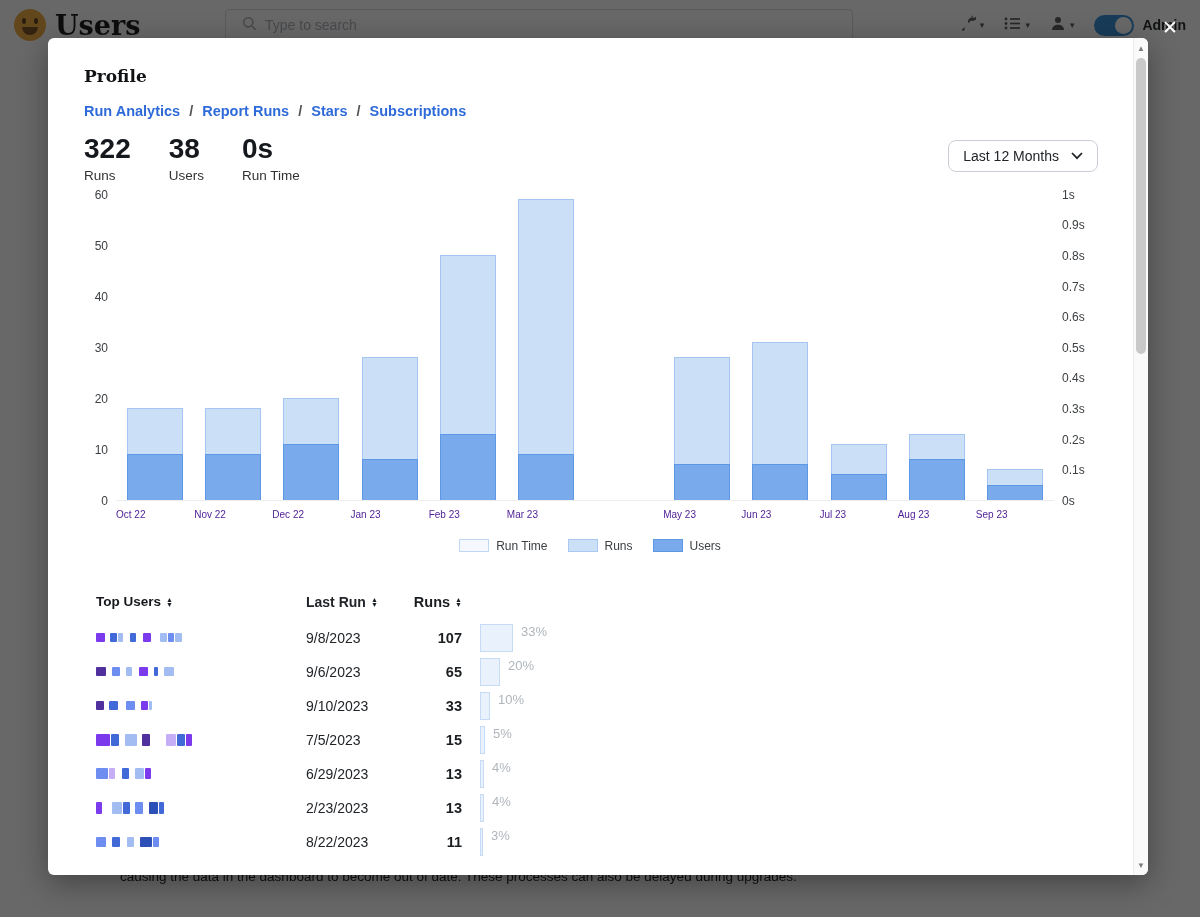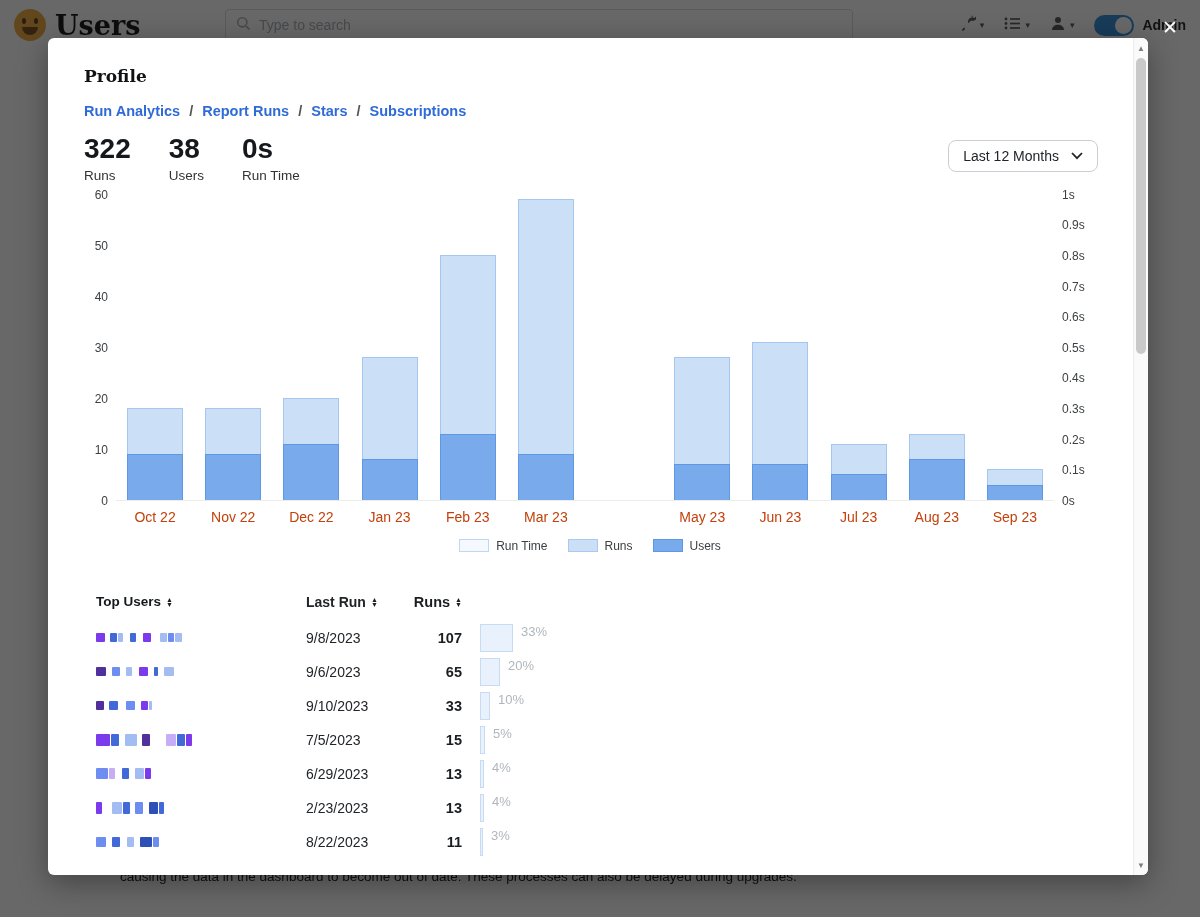--- a/index.html
+++ b/index.html
@@ -13,21 +13,21 @@
   .topbar { position:absolute; top:0; left:0; right:0; height:50px; background:#fff;
     display:flex; align-items:center; padding:0 14px; }
   .brand { display:flex; align-items:center; gap:9px;
     font-family:"DejaVu Serif","Liberation Serif",serif; font-weight:700; font-size:27px; color:#111; }
   .logo { width:32px; height:32px; border-radius:50%; background:#f0a93c; position:relative; flex:0 0 auto; }
   .logo .eye { position:absolute; width:4px; height:6px; background:#5a3b1a; border-radius:50%; top:9px; }
   .logo .eye.l { left:8px; } .logo .eye.r { right:8px; }
   .logo .mouth { position:absolute; left:8px; right:8px; bottom:6px; height:8px;
     border-radius:0 0 10px 10px; background:#7a4a1f; }
   .search { position:absolute; left:225px; top:9px; width:628px; height:32px; background:#fff;
-    border:1px solid #d6dadf; border-radius:4px; display:flex; align-items:center; padding:0 10px; gap:8px; }
+    border:1px solid #d6dadf; border-radius:4px; display:flex; align-items:center; padding:0 16px; gap:8px; }
   .search input { border:none; outline:none; flex:1; font-size:14px; color:#333; background:transparent; }
   .search input::placeholder { color:#a9afb6; }
   .topbar-actions { position:absolute; right:14px; top:0; height:50px; display:flex; align-items:center; gap:20px; }
   .icon-btn { display:flex; align-items:center; gap:4px; color:#555; cursor:pointer; }
   .caret { font-size:9px; color:#555; }
   .admin-wrap { display:flex; align-items:center; gap:8px; }
   .toggle { width:40px; height:21px; border-radius:11px; background:#2f8bd8; position:relative; }
   .toggle .knob { position:absolute; right:2px; top:2px; width:17px; height:17px; border-radius:50%; background:#fff; }
   .admin-label { font-weight:700; font-size:14px; color:#1b1e21; }
   .footer-text { position:absolute; left:120px; top:869px; width:760px; font-size:13.5px; color:#111; }
@@ -61,22 +61,22 @@
   .axis-left { width:32px; }
   .axis-right { width:42px; }
   .tick-label { position:absolute; white-space:nowrap; }
   .axis-left .tick-label { right:8px; }
   .axis-right .tick-label { left:8px; }
   .plot { position:relative; flex:1; height:306px; border-bottom:1px solid #ececec; }
   .bar-col { position:absolute; bottom:0; top:0; }
   .bar { position:absolute; bottom:0; left:50%; transform:translateX(-50%); width:56px; }
   .bar.light { background:#cbdff7; border:1px solid #a5c6f0; border-bottom:none; z-index:1; }
   .bar.dark  { background:#78aaec; border:1px solid #5e97e6; border-bottom:none; z-index:2; }
-  .cat-label { position:absolute; top:100%; margin-top:9px; width:100%; text-align:center;
-    font-size:14px; color:#c2410c; }
+  .cat-label { position:absolute; top:100%; margin-top:9px; width:100%; 
+    font-size:10px; color:#4c1d95; }
 
   .legend { display:flex; justify-content:center; align-items:center; gap:20px; margin-top:6px; }
   .legend-item { display:flex; align-items:center; gap:7px; }
   .legend-swatch { width:30px; height:13px; border:1px solid; display:inline-block; }
   .legend-label { font-size:12px; color:#3c4043; }
 
   
   .utable { margin:34px 0 0 12px; }
   .trow { display:flex; align-items:center; height:34px; }
   .thead { height:30px; margin-bottom:4px; }

